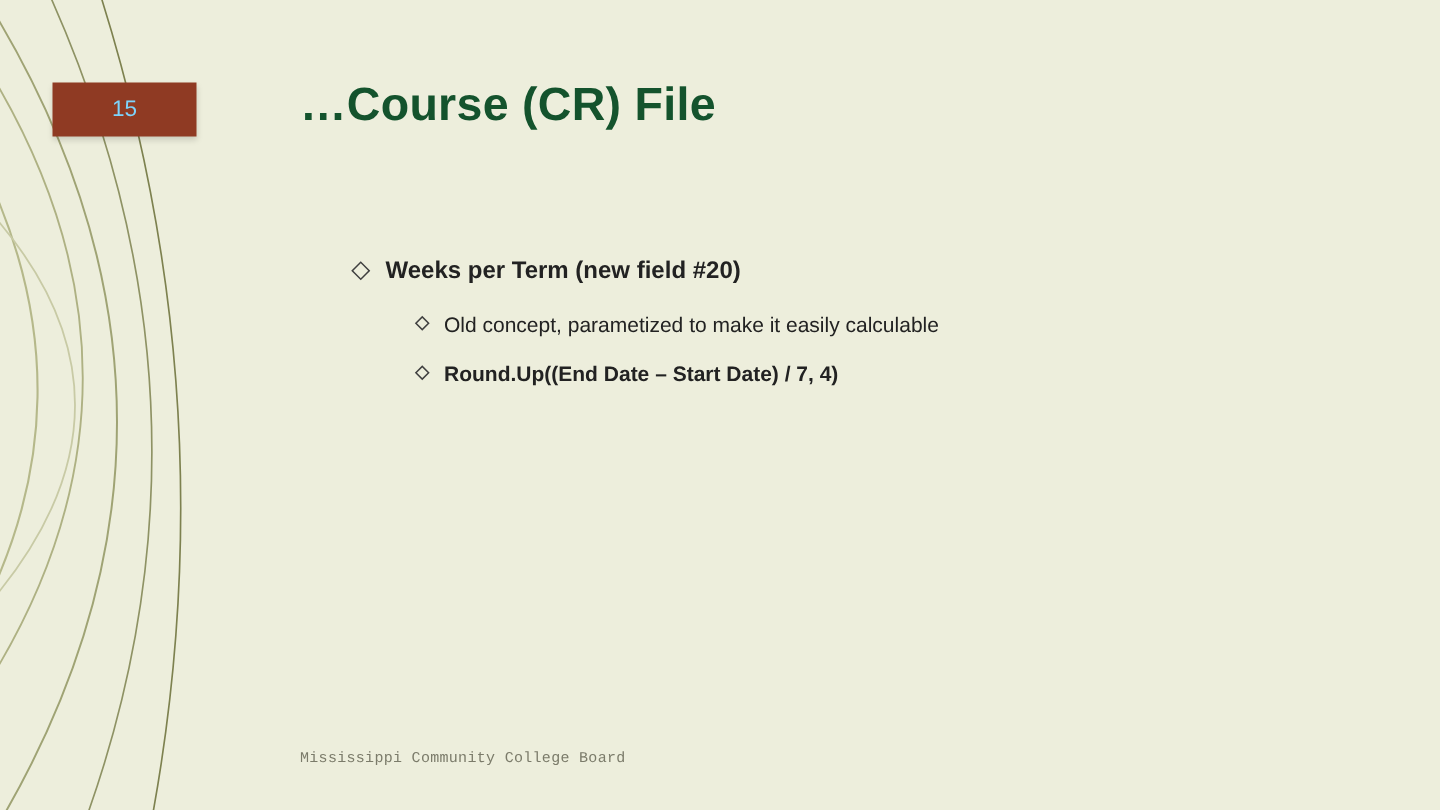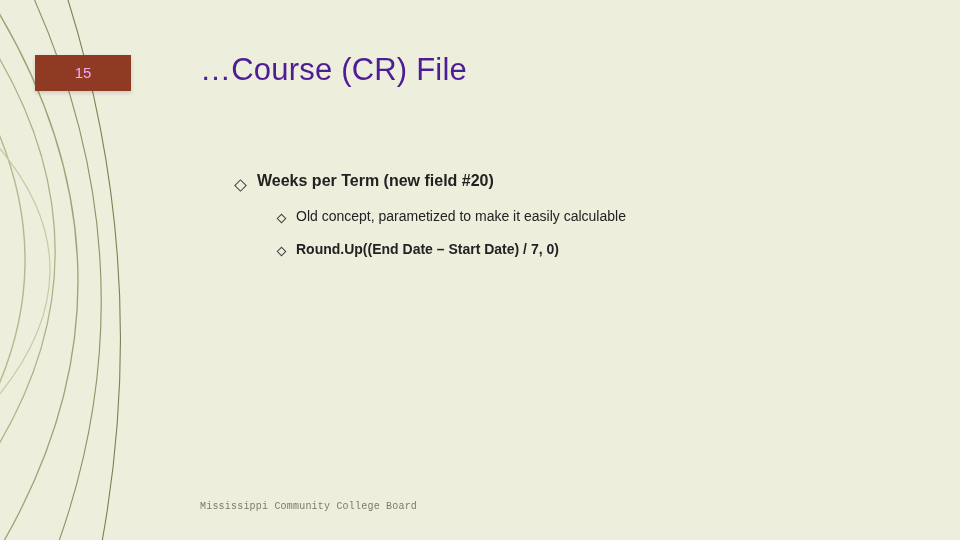--- a/index.html
+++ b/index.html
@@ -19,59 +19,59 @@
   }
 
   
   .slide-tab {
     position: absolute;
     top: 55px;
     left: 35px;
     width: 96px;
     height: 36px;
     background: #8f3a23;
-    color: #f0abfc;
+    color: #7dd3fc;
     font-size: 15px;
     line-height: 36px;
     text-align: center;
     box-shadow: 0 2px 4px rgba(0,0,0,0.15);
   }
 
   
   .title {
     position: absolute;
     top: 52px;
     left: 200px;
     font-size: 31px;
-    font-weight: 400;
-    color: #4c1d95;
+    font-weight: 700;
+    color: #14532d;
     letter-spacing: 0.2px;
   }
 
   
   .content {
     position: absolute;
     top: 172px;
     left: 236px;
     right: 60px;
   }
 
   .lvl1 {
     font-size: 16px;
     font-weight: 700;
     margin-bottom: 18px;
     display: flex;
-    align-items: flex-end;
+    align-items: flex-start;
   }
   .lvl2 {
     font-size: 14px;
     font-weight: 400;
     margin: 16px 0 17px 42px;
     display: flex;
-    align-items: center;
+    align-items: flex-start;
   }
   .lvl2.strong span { font-weight: 700; }
 
   .diamond {
     flex: 0 0 auto;
     width: 9px;
     height: 9px;
     border: 1.4px solid #404040;
     transform: rotate(45deg);
     margin: 4px 12px 0 0;
@@ -117,17 +117,17 @@
     <span class="diamond"></span>
     <span>Weeks per Term (new field #20)</span>
   </div>
 
   <div class="lvl2">
     <span class="diamond"></span>
     <span>Old concept, parametized to make it easily calculable</span>
   </div>
   <div class="lvl2 strong">
     <span class="diamond"></span>
-    <span>Round.Up((End Date – Start Date) / 7, 0)</span>
+    <span>Round.Up((End Date – Start Date) / 7, 4)</span>
   </div>
 </div>
 
 <div class="footer">Mississippi Community College Board</div>
 
 </body></html>

